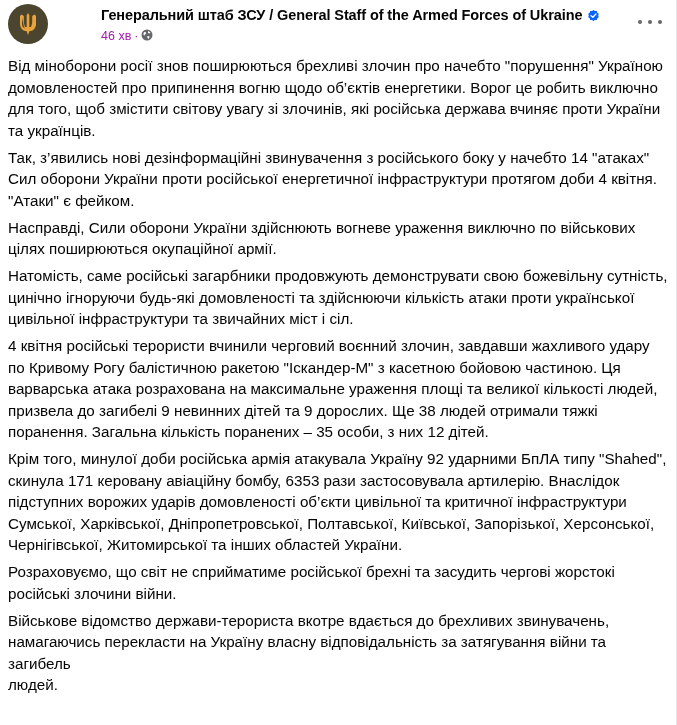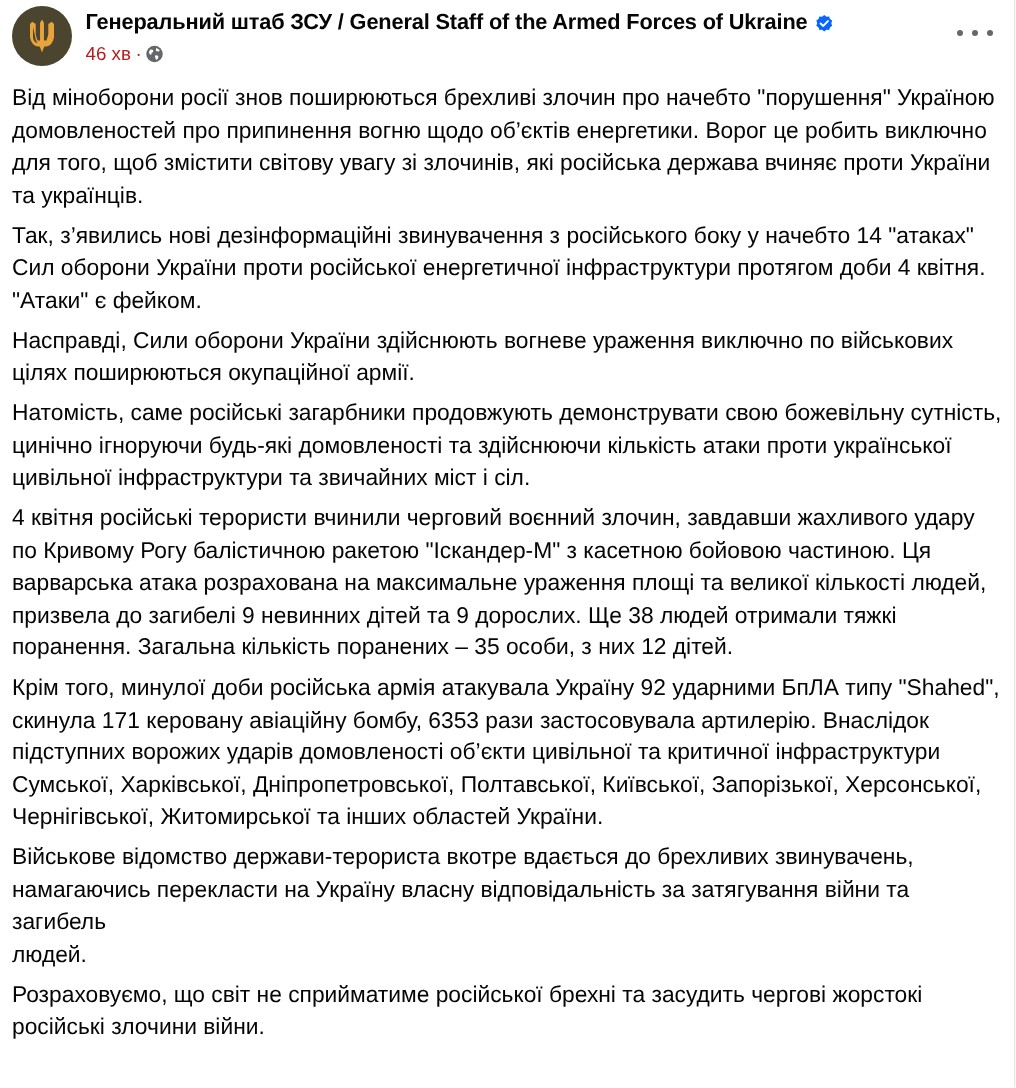--- a/index.html
+++ b/index.html
@@ -1,26 +1,26 @@
 <!DOCTYPE html>
 <html><head>
   <meta charset="utf-8">
   <style>
     * { box-sizing: border-box; margin: 0; padding: 0; }
     html, body { width: 677px; height: 725px; overflow: hidden; background: #ffffff; }
     body { font-family: "Liberation Sans", "DejaVu Sans", sans-serif; color: #050505; position: relative; }
     .post { position: absolute; left: 0; top: 0; width: 677px; height: 725px; background: #fff; border-right: 1px solid #e4e6eb; }
-    .header { position: absolute; left: 8px; top: 4px; right: 8px; height: 44px; display: flex; align-items: flex-start; }
+    .header { position: absolute; left: 8px; top: 4px; right: 8px; height: 44px; display: flex; align-items: flex-start; gap: 44px; }
     .avatar { width: 40px; height: 40px; border-radius: 50%; background: #4b4530; display: flex; align-items: center; justify-content: center; flex-shrink: 0; }
     .avatar svg { width: 18px; height: 22px; }
     .meta { margin-left: 9px; margin-top: 2px; display: flex; flex-direction: column; }
     .name-row { display: flex; align-items: center; height: 18px; }
     .name { font-size: 14.5px; font-weight: 700; color: #050505; letter-spacing: -0.1px; white-space: nowrap; }
     .verified { margin-left: 5px; width: 13px; height: 13px; display: inline-flex; }
-    .sub-row { display: flex; align-items: center; margin-top: 5px; height: 14px; font-size: 12.5px; color: #b91c1c; }
+    .sub-row { display: flex; margin-top: 5px; height: 14px; font-size: 12.5px; color: #a21caf; }
     .dot { margin: 0 3px; }
     .globe { width: 12px; height: 12px; display: inline-flex; }
     .more { position: absolute; right: 14px; top: 14px; width: 24px; height: 16px; display: flex; align-items: center; justify-content: space-between; cursor: pointer; }
     .more span { width: 4px; height: 4px; border-radius: 50%; background: #65676b; display: block; }
     .body { position: absolute; left: 8px; top: 55px; width: 660px; font-size: 15.2px; line-height: 21.5px; color: #050505; }
     .body p { margin-bottom: 5.5px; white-space: pre-line; }
     .body p.title { margin-bottom: 5.5px; }
   </style>
 </head>
 <body>
@@ -76,20 +76,20 @@
     <p><span>4 квітня російські терористи вчинили черговий воєнний злочин, завдавши жахливого удару</span>
 <span>по Кривому Рогу балістичною ракетою "Іскандер-М" з касетною бойовою частиною. Ця</span>
 <span>варварська атака розрахована на максимальне ураження площі та великої кількості людей,</span>
 <span>призвела до загибелі 9 невинних дітей та 9 дорослих. Ще 38 людей отримали тяжкі</span>
 <span>поранення. Загальна кількість поранених – 35 особи, з них 12 дітей.</span></p>
     <p><span>Крім того, минулої доби російська армія атакувала Україну 92 ударними БпЛА типу "Shahed",</span>
 <span>скинула 171 керовану авіаційну бомбу, 6353 рази застосовувала артилерію. Внаслідок</span>
 <span>підступних ворожих ударів домовленості об’єкти цивільної та критичної інфраструктури</span>
 <span>Сумської, Харківської, Дніпропетровської, Полтавської, Київської, Запорізької, Херсонської,</span>
 <span>Чернігівської, Житомирської та інших областей України.</span></p>
+    <p><span>Розраховуємо, що світ не сприйматиме російської брехні та засудить чергові жорстокі</span>
+<span>російські злочини війни.</span></p>
     <p><span>Військове відомство держави-терориста вкотре вдається до брехливих звинувачень,</span>
 <span>намагаючись перекласти на Україну власну відповідальність за затягування війни та загибель</span>
 <span>людей.</span></p>
-    <p><span>Розраховуємо, що світ не сприйматиме російської брехні та засудить чергові жорстокі</span>
-<span>російські злочини війни.</span></p>
 
   </div>
 </div>
 
 </body></html>

